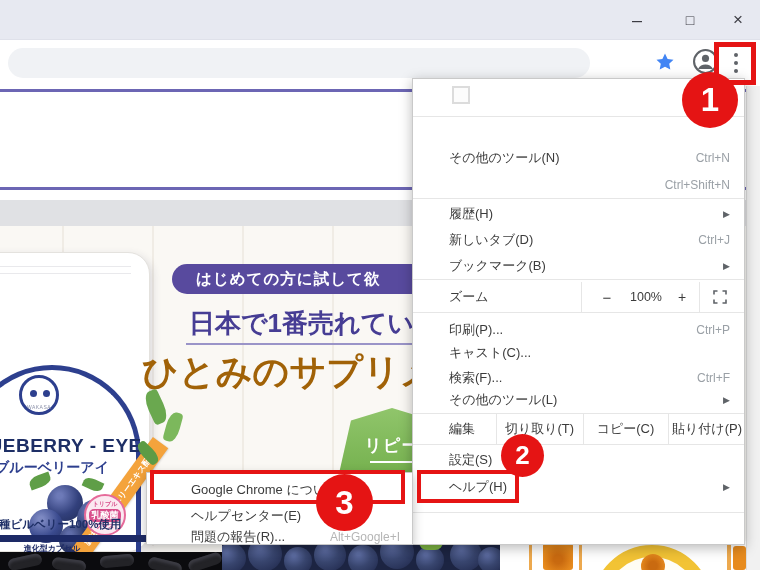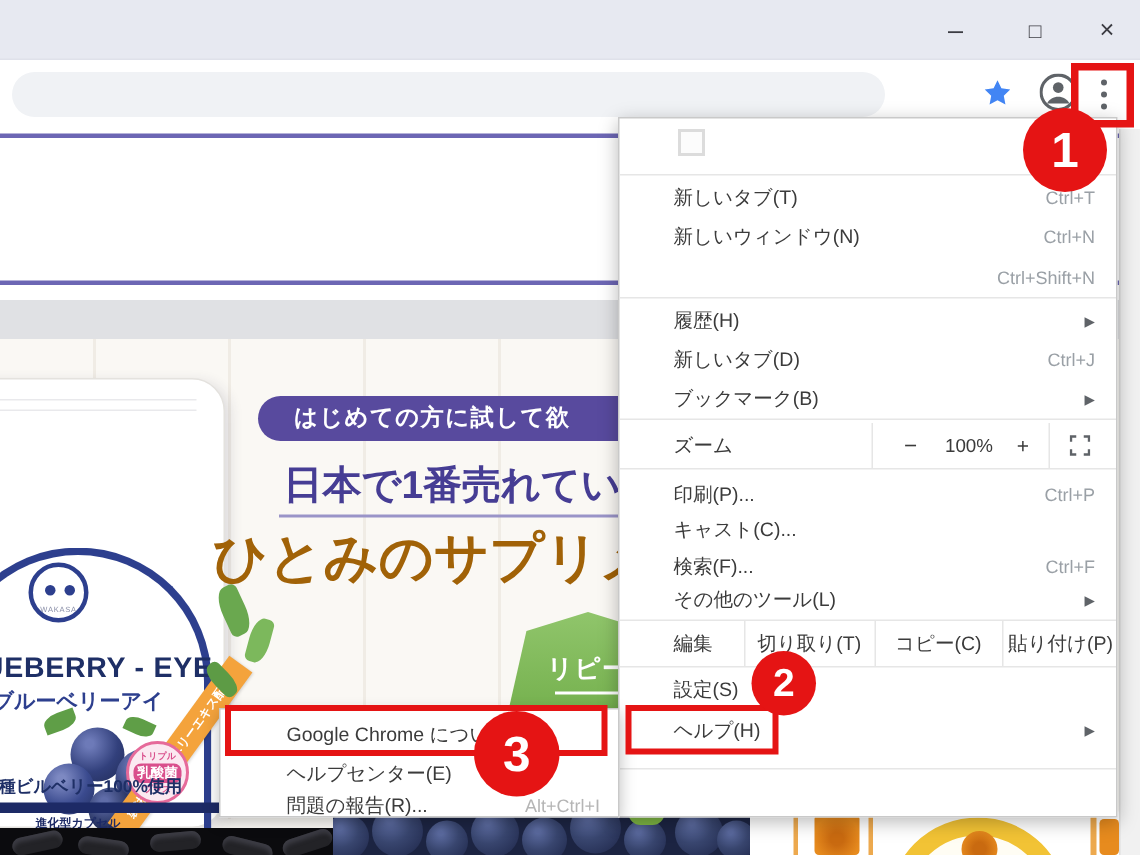--- a/index.html
+++ b/index.html
@@ -227,26 +227,22 @@
       </div>
     </div>
   </div>
 
   <div class="scrollbar"></div>
 
   <div class="menu">
     <div class="imgph"></div>
     <div class="msep" style="top:37px"></div>
 
-    <div class="mrow" style="top:40px">
-      <span>新しいタブ(T)</span>
-      <span class="sc">Ctrl+T</span>
-    </div>
     <div class="mrow" style="top:66px">
-      <span>新しいウィンドウ(N)</span>
+      <span>その他のツール(N)</span>
       <span class="sc">Ctrl+N</span>
     </div>
     <div class="mrow" style="top:93px">
       <span class="sc">Ctrl+Shift+N</span>
     </div>
 
     <div class="msep" style="top:119px"></div>
 
     <div class="mrow" style="top:122px">
       <span>履歴(H)</span>
@@ -337,21 +333,21 @@
 
   <div class="submenu">
     <div class="srow" style="top:3px; height:27px;">
       <span>Google Chrome について(G)</span>
     </div>
     <div class="srow" style="top:30px; height:26px;">
       <span>ヘルプセンター(E)</span>
     </div>
     <div class="srow" style="top:56px; height:16px;">
       <span>問題の報告(R)...</span>
-      <span class="sc">Alt+Ctrl+I</span>
+      <span class="sc">Alt+Google+I</span>
     </div>
   </div>
 
   <div class="redbox b1"></div>
   <div class="redbox b2"></div>
   <div class="redbox b3"></div>
   <div class="nbadge n1">1</div>
   <div class="nbadge n2">2</div>
   <div class="nbadge n3">3</div>
 

